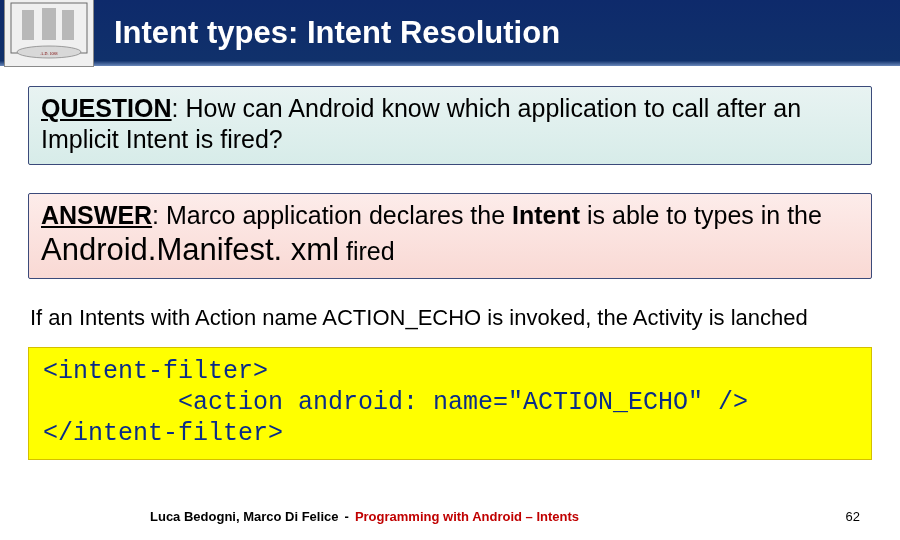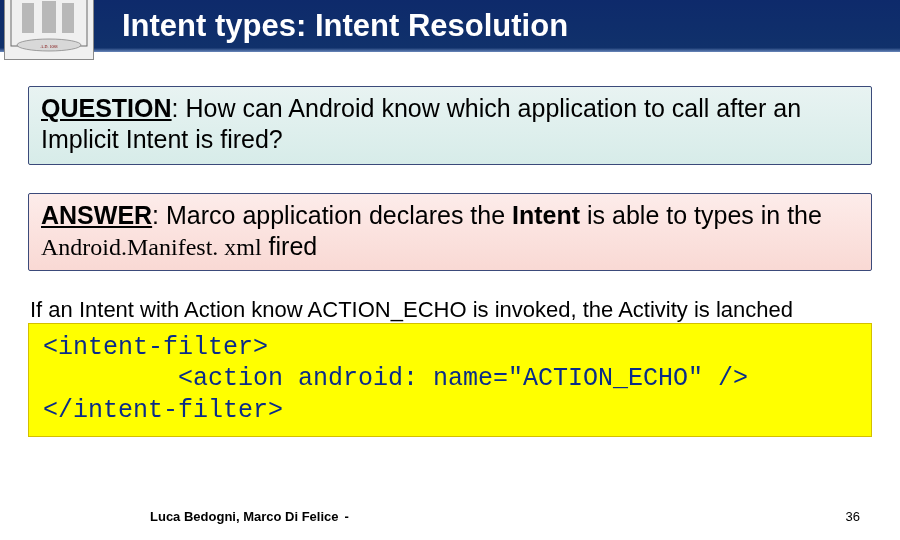--- a/index.html
+++ b/index.html
@@ -8,25 +8,24 @@
     height: 540px;
     background: #ffffff;
     font-family: Arial, Helvetica, sans-serif;
     position: relative;
     overflow: hidden;
   }
   .header-band {
     position: absolute;
     left: 0; top: 0;
     width: 100%;
-    height: 52px;
+    height: 66px;
     background: linear-gradient(to bottom, #0e2a6b 0%, #10316b 92%, #6a88bb 100%);
     display: flex;
     align-items: center;
-    gap: 8px;
   }
   .logo-box {
     width: 90px;
     height: 68px;
     background: #f0f0f0;
     border: 1px solid #8a8a8a;
     margin-left: 4px;
     display: flex;
     align-items: flex-start;
     justify-content: center;
@@ -60,28 +59,29 @@
   }
   .answer-box {
     background: linear-gradient(to bottom, #fdecea 0%, #f9d9d4 100%);
     margin-top: 28px;
   }
   .label-q, .label-a {
     font-weight: bold;
     text-decoration: underline;
   }
   .bold { font-weight: bold; }
-  .mono { font-family: Liberation Serif, serif; font-size: 24px; text-align: right; }
+  .mono { font-family: Liberation Sans, sans-serif; font-size: 31px; text-align: right; }
   .mid-text {
     margin-top: 26px;
     font-size: 22px;
     color: #000;
     padding: 0 2px;
   }
   .code-box {
+    margin-top: 16px;
     background: #ffff00;
     border: 1px solid #d4bf00;
     padding: 8px 14px 10px 14px;
     font-family: "Courier New", Courier, monospace;
     font-size: 25px;
     color: #0a2c88;
     line-height: 1.25;
     white-space: pre;
   }
   .footer {
@@ -123,30 +123,31 @@
 <div class="content">
 
   <div class="box question-box">
     <span class="label-q">QUESTION</span><span>: How can Android know which application to call after an Implicit Intent is fired?</span>
   </div>
 
   <div class="box answer-box">
     <span class="label-a">ANSWER</span><span>: Marco application declares the </span><span class="bold">Intent</span><span> is able to types in the </span><span class="mono">Android.Manifest. xml</span><span> fired</span>
   </div>
 
-  <div class="mid-text">If an Intent with Action know ACTION_ECHO is invoked, the Activity is lanched</div>
+  <div class="mid-text">If an Intents with Action name ACTION_ECHO is invoked, the Activity is lanched</div>
 
   <div style="position:relative">
 
     <div class="code-box"><span>&lt;intent-filter&gt;</span>
 <span>         &lt;action android: name="ACTION_ECHO" /&gt;</span>
 <span>&lt;/intent-filter&gt;</span></div>
   </div>
 
 </div>
 
 <div class="footer">
   <div class="footer-left">
     <span class="footer-authors">Luca Bedogni, Marco Di Felice</span>
     <span class="footer-dash">-</span>
+    <span class="footer-course">Programming with Android – Intents</span>
   </div>
-  <span class="page-num">36</span>
+  <span class="page-num">62</span>
 </div>
 
 </body></html>

